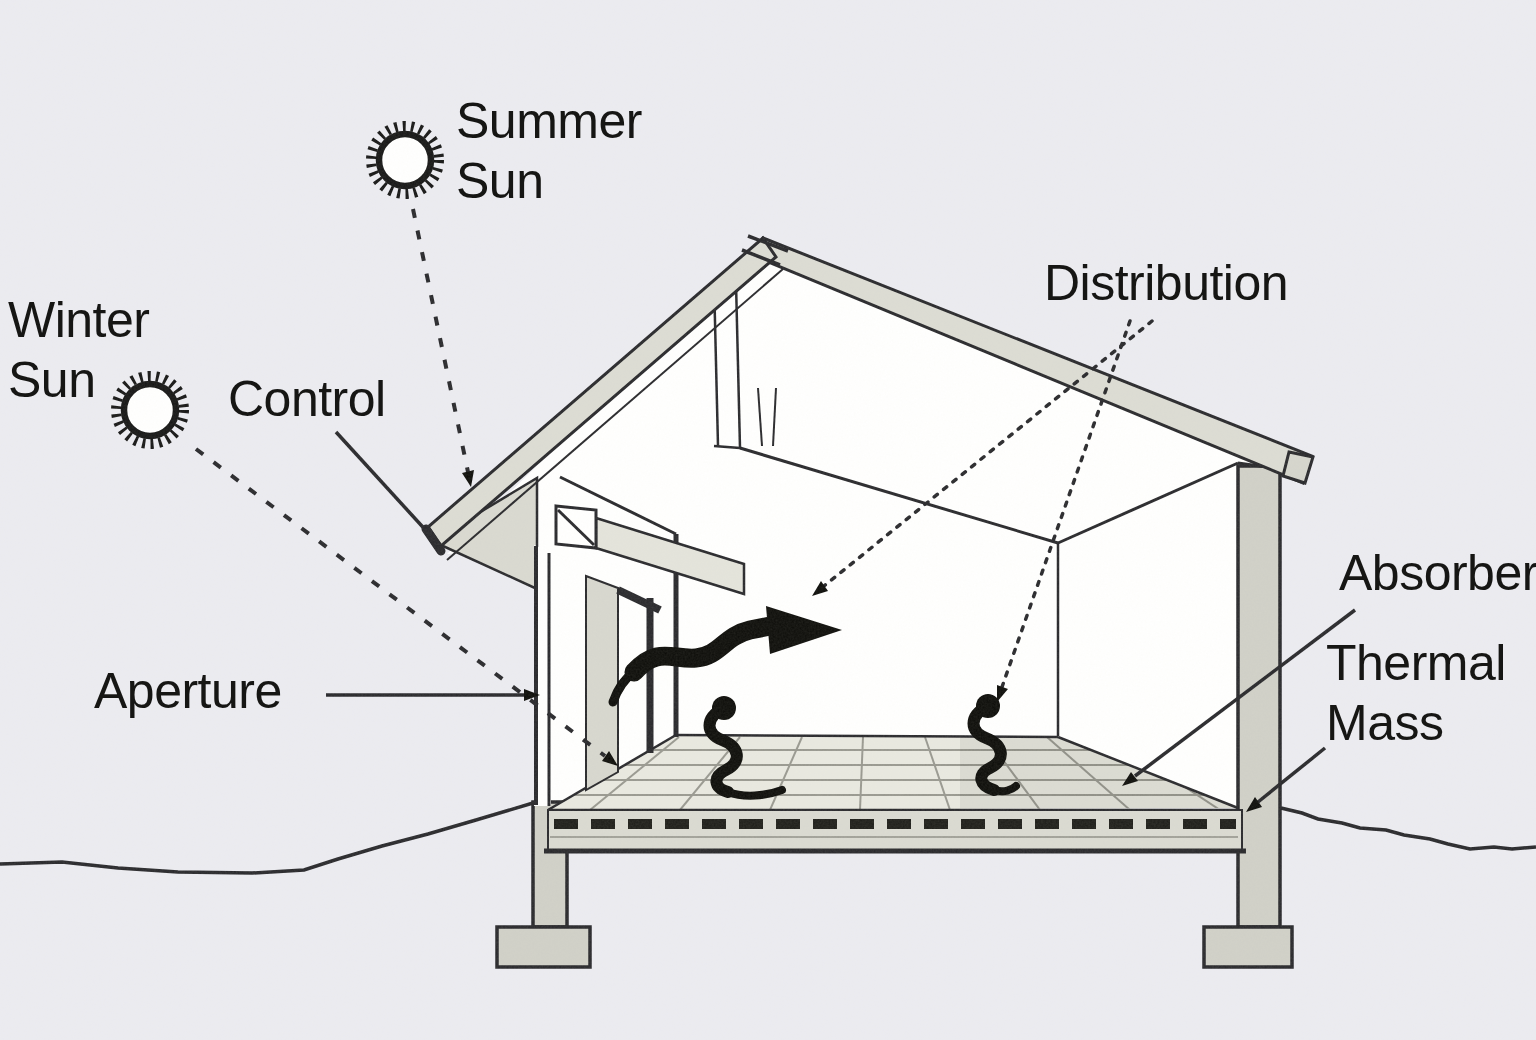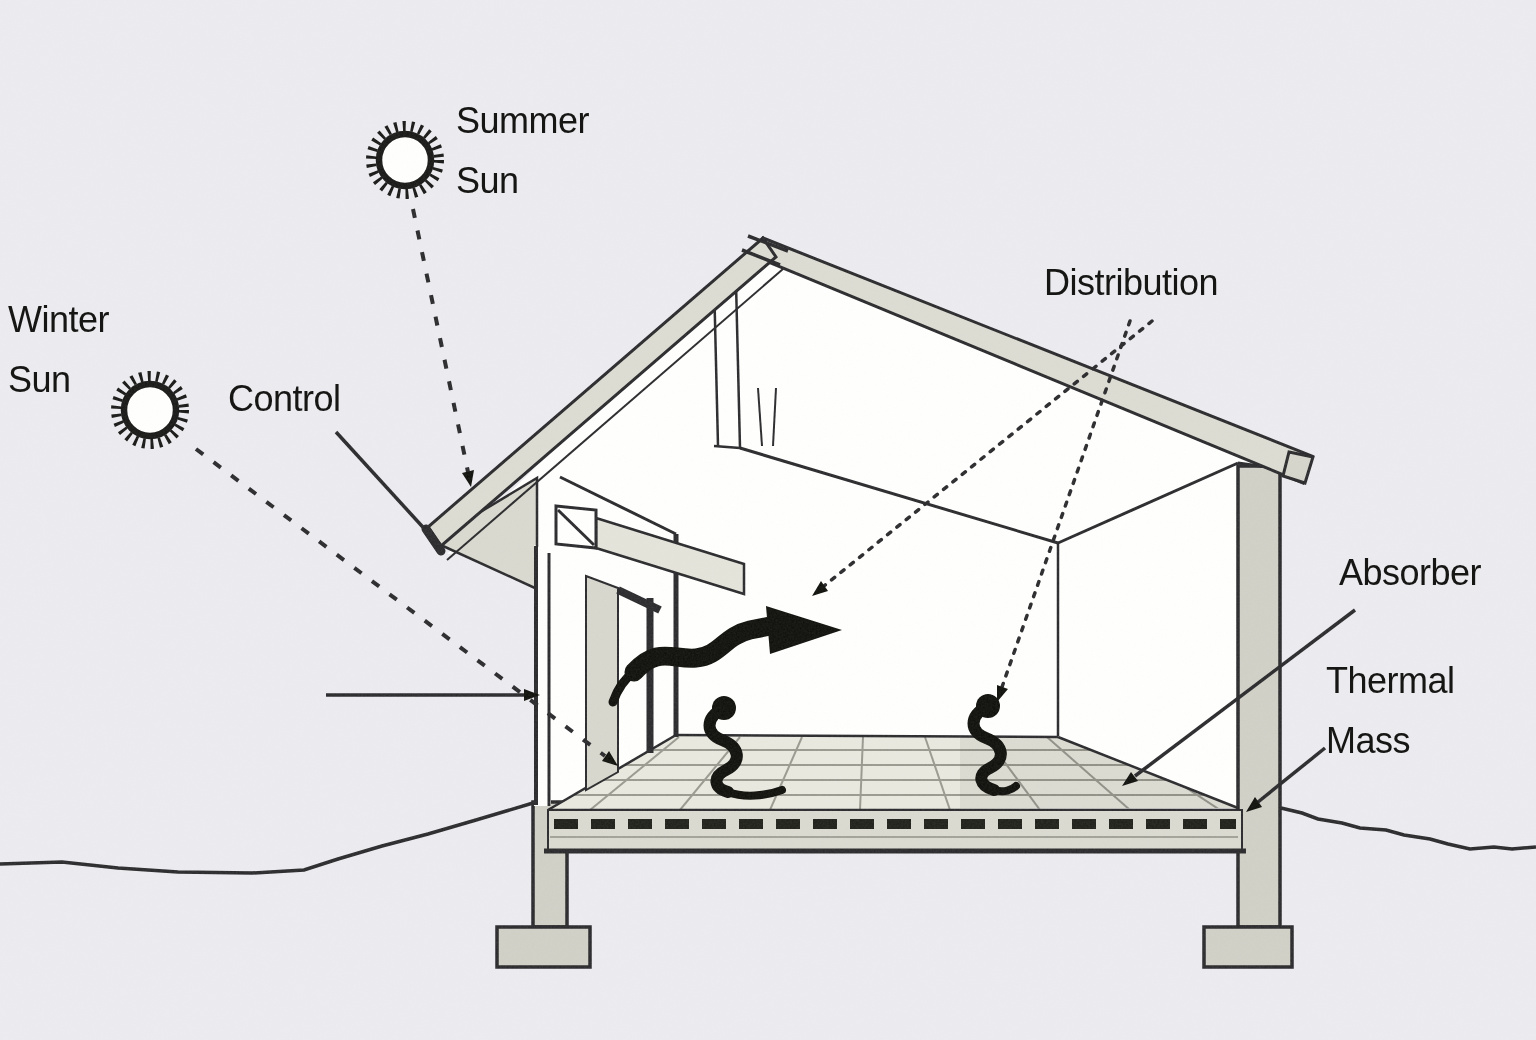--- a/index.html
+++ b/index.html
@@ -7,21 +7,21 @@
     --floor-fill:#e8e8e0; --slab-fill:#d9d9d1; --interior:#ffffff; --grid-line:#97978f; --black:#0b0b08;
   }
   html,body{margin:0;padding:0;background:#fff;}
   #stage{
     position:relative; width:1536px; height:1040px; overflow:hidden;
     background:var(--background);
     font-family:"Liberation Sans", sans-serif;
   }
   #stage svg{position:absolute;left:0;top:0;}
   .label{
-    position:absolute; color:#161614; font-size:36px; line-height:60px;
+    position:absolute; color:#161614; font-size:50px; line-height:60px;
     font-weight:400; letter-spacing:-0.5px; white-space:pre-line; user-select:none;
   }
   .ln{stroke:var(--ink); fill:none;}
   .blackfill{fill:var(--black); stroke:none;}
   .white{fill:var(--interior); stroke:none;}
   .roof{fill:var(--roof-fill); stroke:var(--ink); stroke-width:3;}
   .wall{fill:var(--wall-fill); stroke:var(--ink); stroke-width:3.5;}
   .grid{stroke:var(--grid-line); stroke-width:2; fill:none;}
 </style>
 </head>
@@ -187,15 +187,16 @@
     <rect x="0" y="0" width="1536" height="1040" filter="url(#grain)" opacity="0.5"></rect>
   </svg>
 
   <div class="label" style="left:456px; top:91px;">Summer
 Sun</div>
   <div class="label" style="left:8px; top:290px;">Winter
 Sun</div>
   <div class="label" style="left:228px; top:369px;text-align:right;">Control</div>
   <div class="label" style="left:1044px; top:253px;">Distribution</div>
   <div class="label" style="left:1291px; top:543px;margin-left:48px;">Absorber</div>
-  <div class="label" style="left:1326px; top:651px;">Thermal
+  <div class="label" style="left:1326px; top:633px;">Thermal
 Mass</div>
+  <div class="label" style="left:94px; top:661px;">Aperture</div>
 </div>
 
 </body></html>

